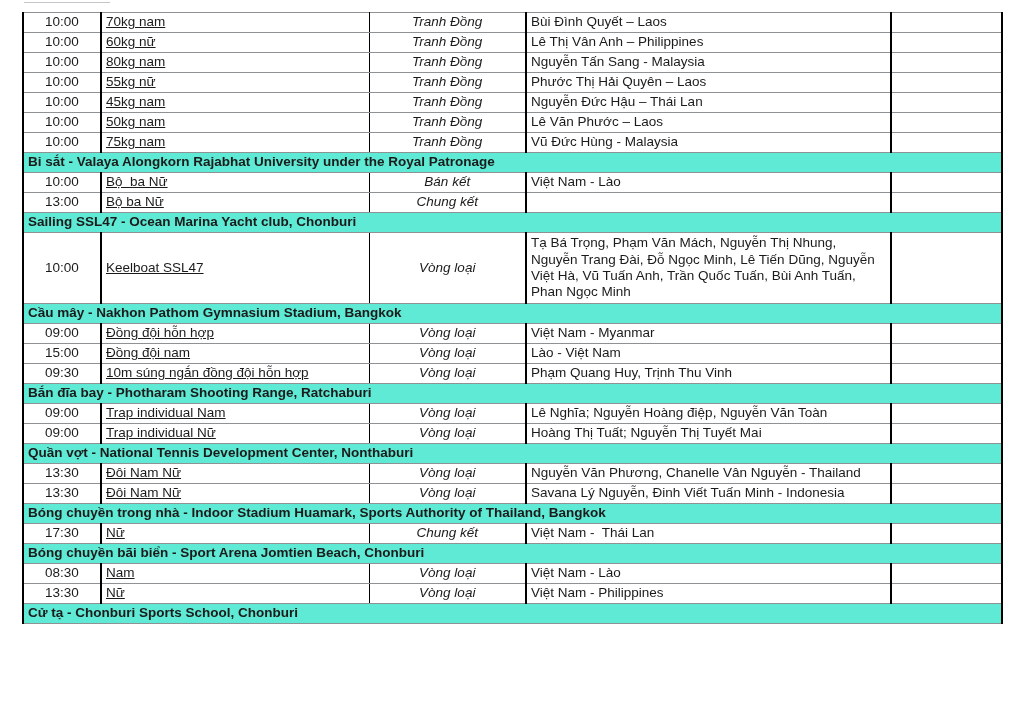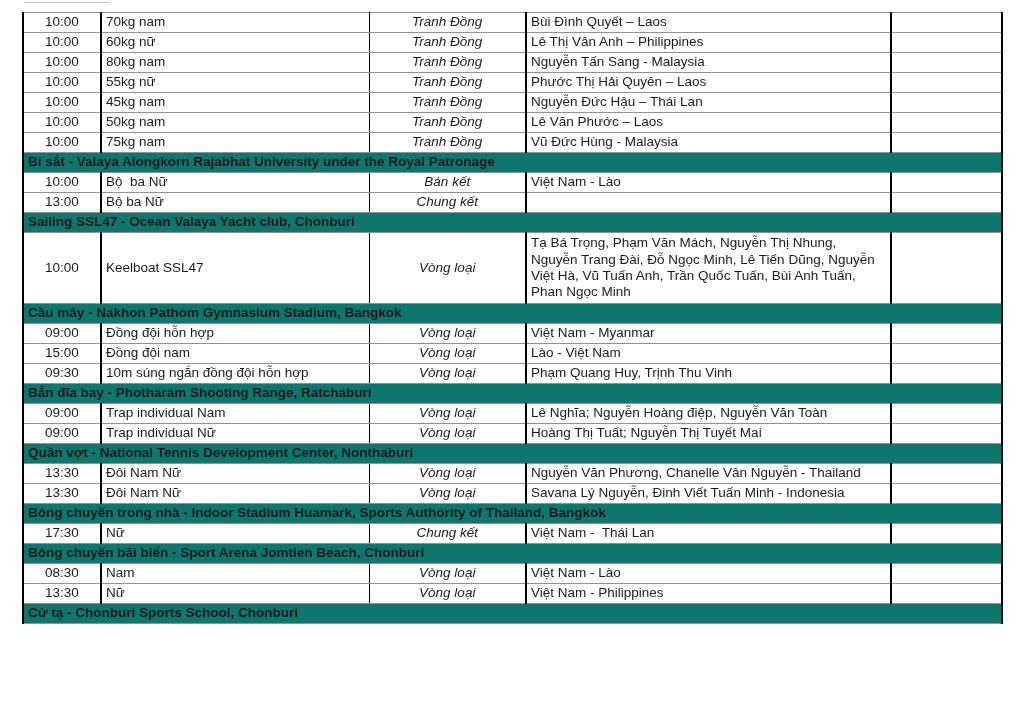--- a/index.html
+++ b/index.html
@@ -48,35 +48,36 @@
     line-height: 1.22;
   }
   td.time {
     text-align: center;
     border-left: 2px solid #000;
     border-right: 2px solid #000;
   }
   td.event {
     border-right: 1px solid #000;
     padding-left: 6px;
+    text-decoration: underline;
   }
   td.round {
     text-align: center;
     border-right: 2px solid #000;
     font-style: italic;
   }
   td.participants {
     border-right: 2px solid #000;
     padding-left: 6px;
   }
   td.empty {
     border-right: 2px solid #000;
   }
   td.section {
-    background: #0f766e;
+    background: #5eead4;
     font-weight: bold;
     font-size: 13.5px;
     color: #15232c;
     border-top: 2px solid #000;
     border-bottom: 2px solid #000;
     border-left: 2px solid #000;
     border-right: 2px solid #000;
     height: 15px;
     padding: 0 6px;
   }
@@ -158,21 +159,21 @@
           <td class="empty"></td>
         </tr>
         <tr>
           <td class="time">13:00</td>
           <td class="event">Bộ ba Nữ</td>
           <td class="round">Chung kết</td>
           <td class="participants"></td>
           <td class="empty"></td>
         </tr>
         <tr>
-          <td colspan="5" class="section">Sailing SSL47 - Ocean Valaya Yacht club, Chonburi</td>
+          <td colspan="5" class="section">Sailing SSL47 - Ocean Marina Yacht club, Chonburi</td>
         </tr>
         <tr class="tall-row">
           <td class="time">10:00</td>
           <td class="event">Keelboat SSL47</td>
           <td class="round">Vòng loại</td>
           <td class="participants">Tạ Bá Trọng, Phạm Văn Mách, Nguyễn Thị Nhung, Nguyễn Trang Đài, Đỗ Ngọc Minh, Lê Tiến Dũng, Nguyễn Việt Hà, Vũ Tuấn Anh, Trần Quốc Tuấn, Bùi Anh Tuấn, Phan Ngọc Minh</td>
           <td class="empty"></td>
         </tr>
         <tr>
           <td colspan="5" class="section">Cầu mây - Nakhon Pathom Gymnasium Stadium, Bangkok</td>

